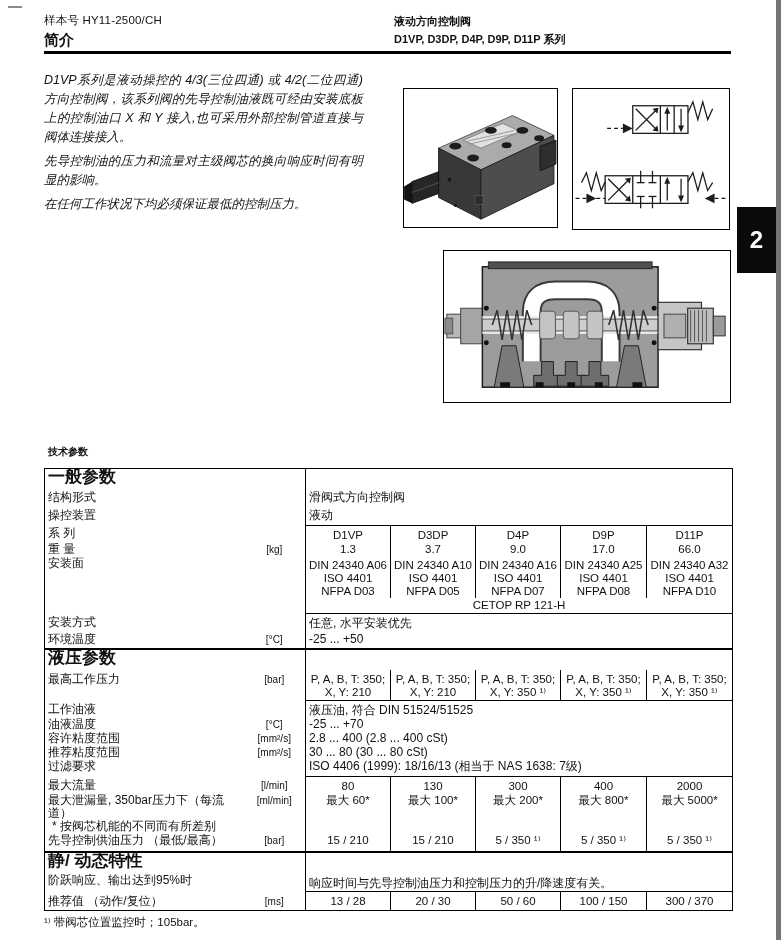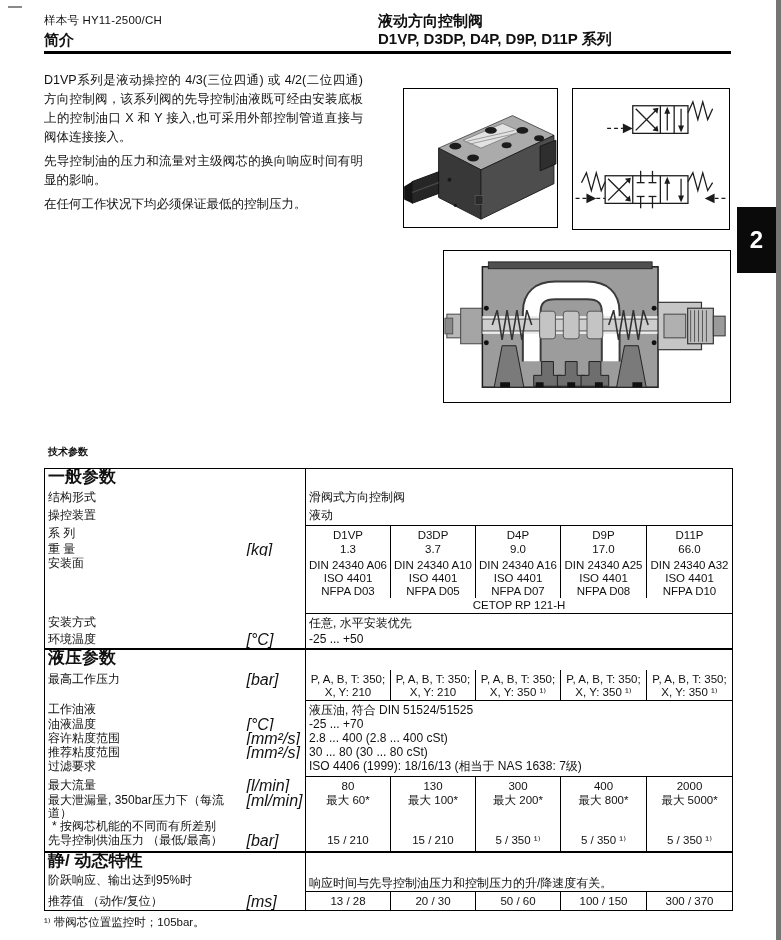--- a/index.html
+++ b/index.html
@@ -11,38 +11,38 @@
   
   .corner-dash{position:absolute;left:8px;top:6px;width:14px;height:2px;background:#8a8a8a;}
   .page-edge{position:absolute;left:776px;top:0;width:5px;height:940px;background:#757575;}
   .chapter-tab{position:absolute;left:737px;top:207px;width:39px;height:66px;background:#0a0a0a;
     color:#fff;display:flex;align-items:center;justify-content:center;
     font-size:24px;font-weight:bold;}
   
   .hdr-left{position:absolute;left:44px;top:13px;}
   .doc-no{font-size:11.5px;letter-spacing:.2px;}
   .page-title{font-size:15px;font-weight:bold;margin-top:3px;}
-  .hdr-right{position:absolute;left:378px;top:12px;font-weight:bold;font-size:15px;line-height:18px;}
+  .hdr-right{position:absolute;left:394px;top:12px;font-weight:bold;font-size:11px;line-height:18px;}
   .hdr-rule{position:absolute;left:44px;top:51px;width:687px;height:3px;background:#000;}
   
   .intro{position:absolute;left:44px;top:71px;width:334px;font-size:12.5px;line-height:19px;text-align:justify;}
-  .intro p{margin:0 15px 5px 0;}
+  .intro p{margin:0 15px 5px 0;font-style:italic;}
   
   .fig{position:absolute;border:1.5px solid #000;background:#fff;box-sizing:border-box;}
   .fig-photo{left:403px;top:88px;width:155px;height:140px;}
   .fig-schem{left:572px;top:88px;width:158px;height:142px;}
   .fig-cross{left:443px;top:250px;width:288px;height:153px;}
   .fig svg{display:block;width:100%;height:100%;}
   
   .tech-title{position:absolute;left:48px;top:445px;font-size:10px;font-weight:bold;}
   table.tech{position:absolute;left:44px;top:468px;width:688px;border-collapse:collapse;
     border:1.6px solid #000;table-layout:fixed;font-size:12px;}
   table.tech td{vertical-align:top;padding:1px 3px 0 3px;line-height:13px;overflow:hidden;}
   td.lbl{padding-left:7px;}
-  td.unit{text-align:left;padding-right:5px;font-size:16px;font-style:italic;}
+  td.unit{text-align:center;padding-right:5px;font-size:10px;}
   td.b{font-weight:bold;padding-top:4px;font-size:17px;}
   td.span{padding-left:8px;}
   td.c{text-align:center;font-size:11.5px;}
   .bl{border-left:1px solid #000;}
   .bb{border-bottom:1px solid #000;}
   .bbk{border-bottom:2px solid #000;}
   .pt3{padding-top:3px!important;}
   .pt4{padding-top:4px!important;}
   .footnote{position:absolute;left:44px;top:915px;font-size:11.5px;}
 </style>

